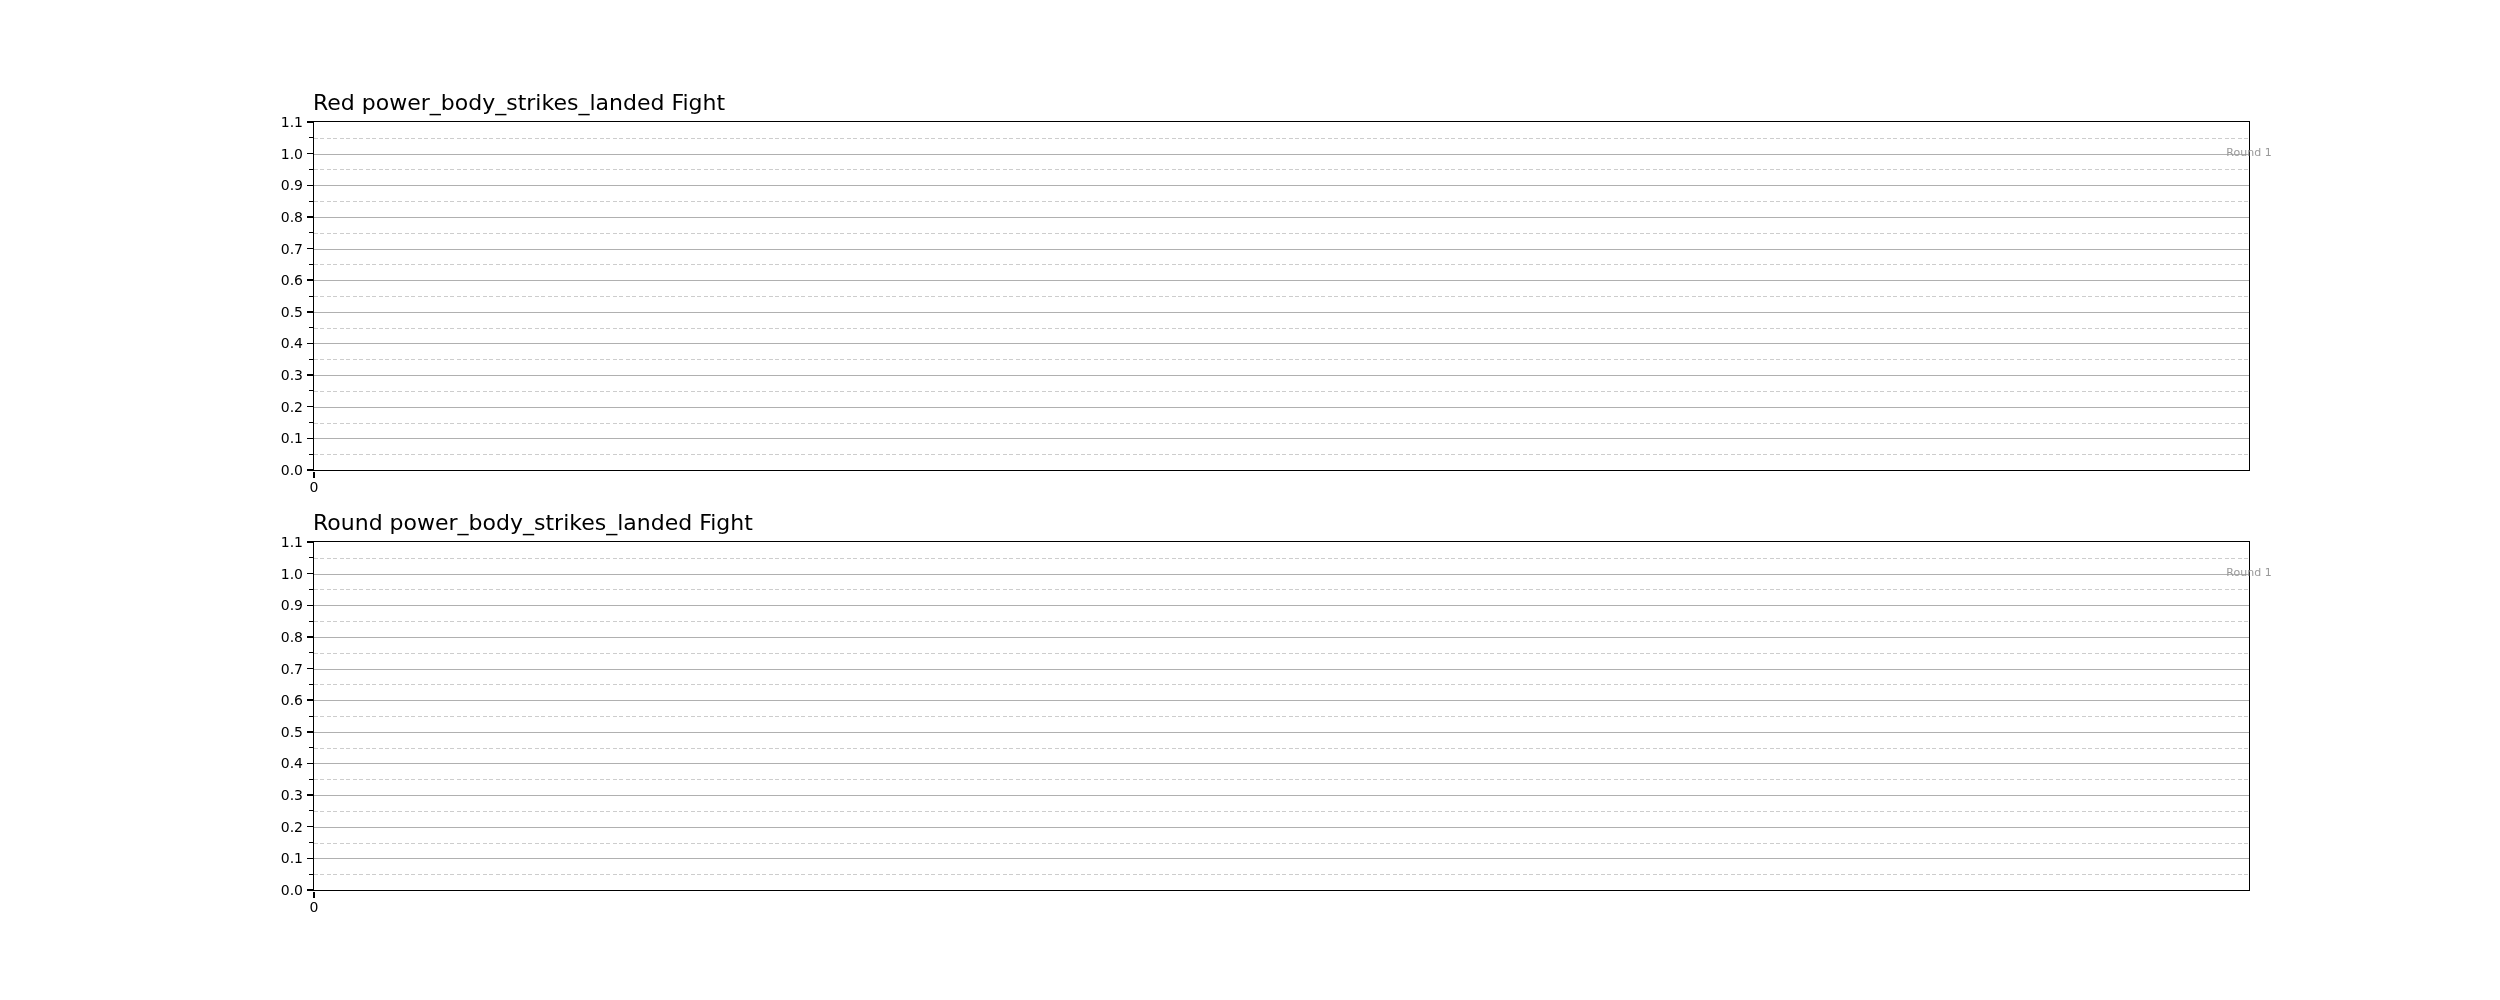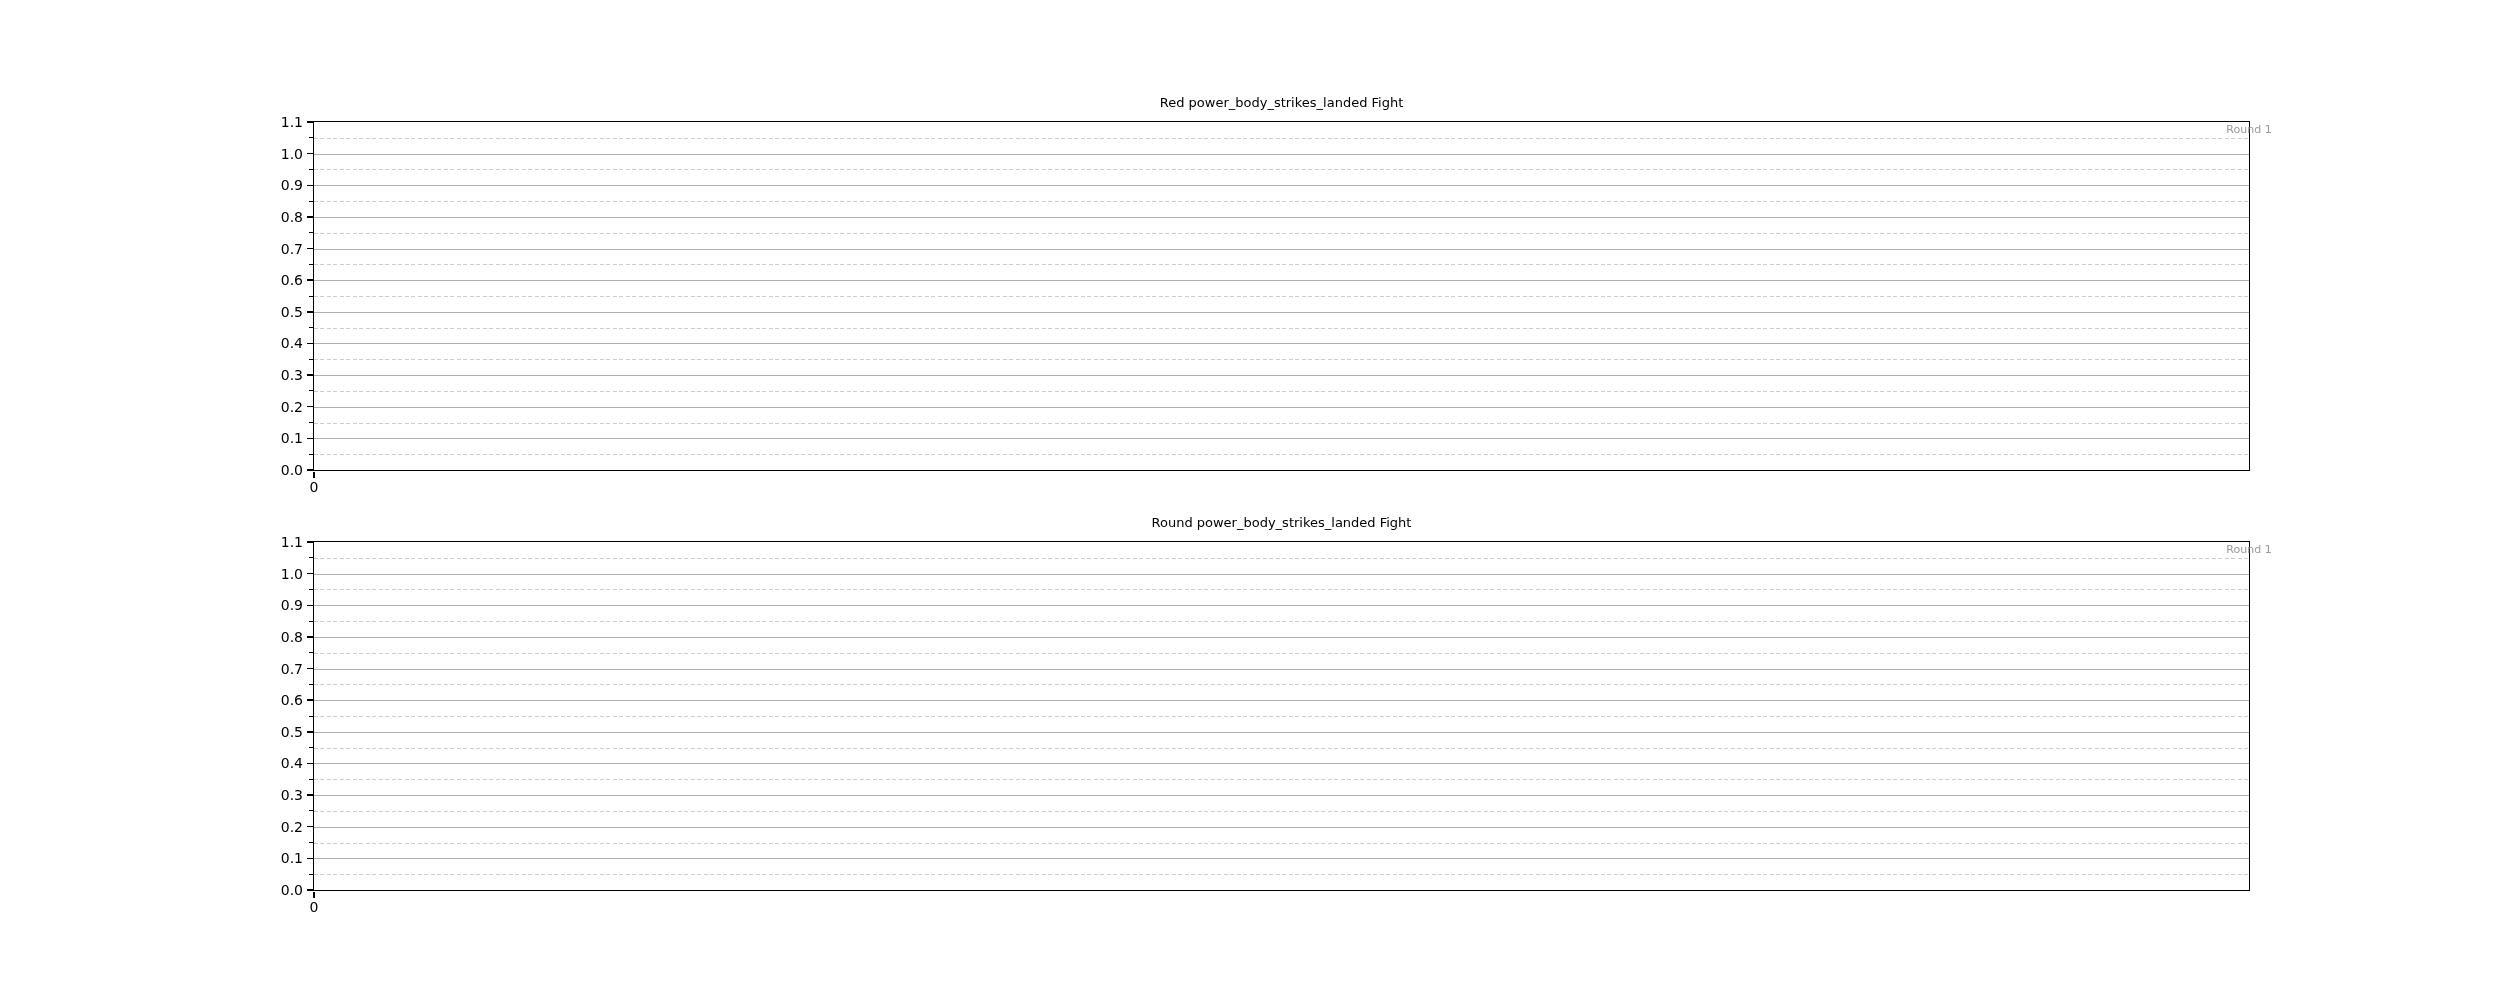--- a/index.html
+++ b/index.html
@@ -20,22 +20,21 @@
     left: 313px;
     width: 1937px;
   }
   #panel-0 { top: 90px; }
   #panel-1 { top: 510px; }
   .chart-title {
     position: absolute;
     top: 0;
     left: 0;
     width: 100%;
-    text-align: center;
-    font-size: 13px;
+    font-size: 22px;
     line-height: 26px;
     color: var(--text, #000000);
     white-space: nowrap;
   }
   .plot {
     position: absolute;
     top: 31px;
     left: 0;
     width: 100%;
     height: 350px;
@@ -98,21 +97,21 @@
     top: calc(100% + 8px);
     transform: translateX(-50%);
     font-size: 14px;
     line-height: 18px;
     color: var(--text, #000000);
     white-space: nowrap;
   }
   .round-label {
     position: absolute;
     left: 100%;
-    top: 1px;
+    top: 24px;
     transform: translateX(-50%);
     font-size: 11px;
     line-height: 14px;
     color: var(--annotation, #999999);
     white-space: nowrap;
     z-index: 3;
   }
 </style>
 </head>
 <body>

